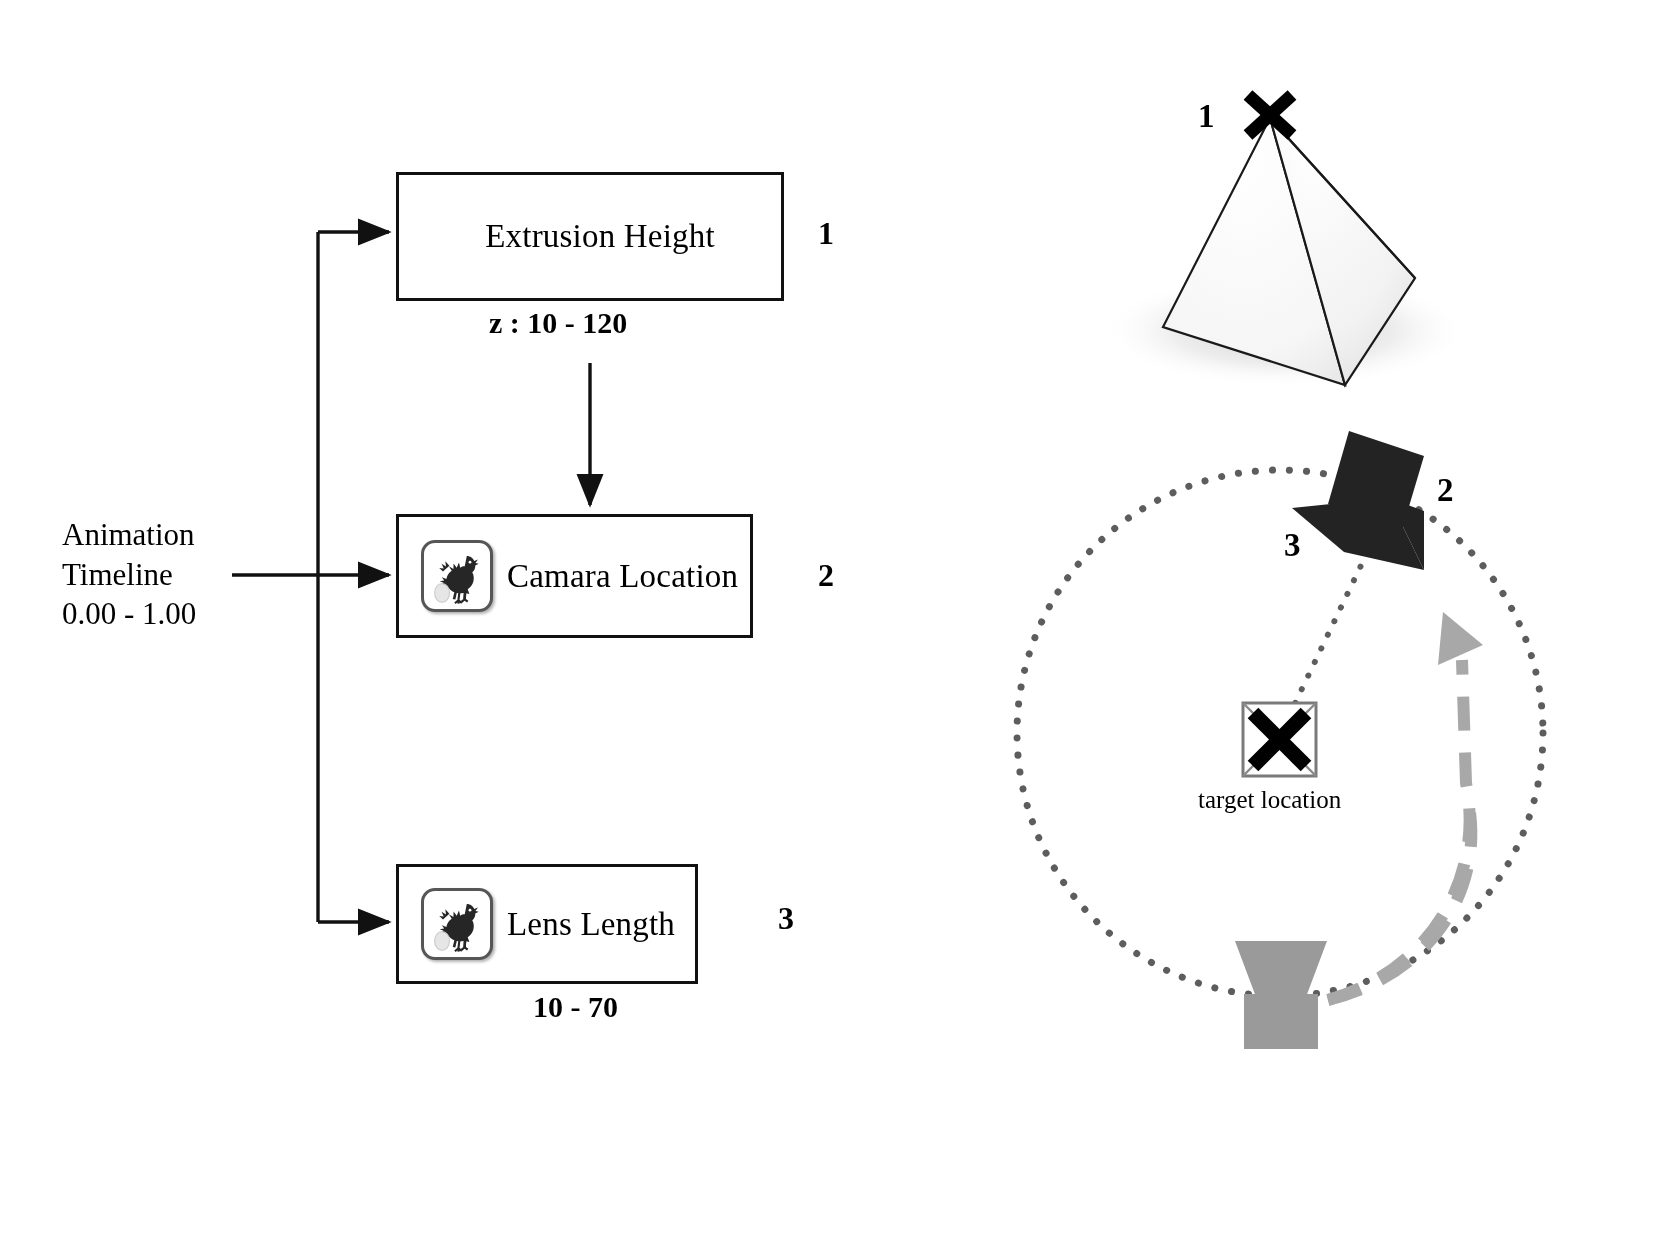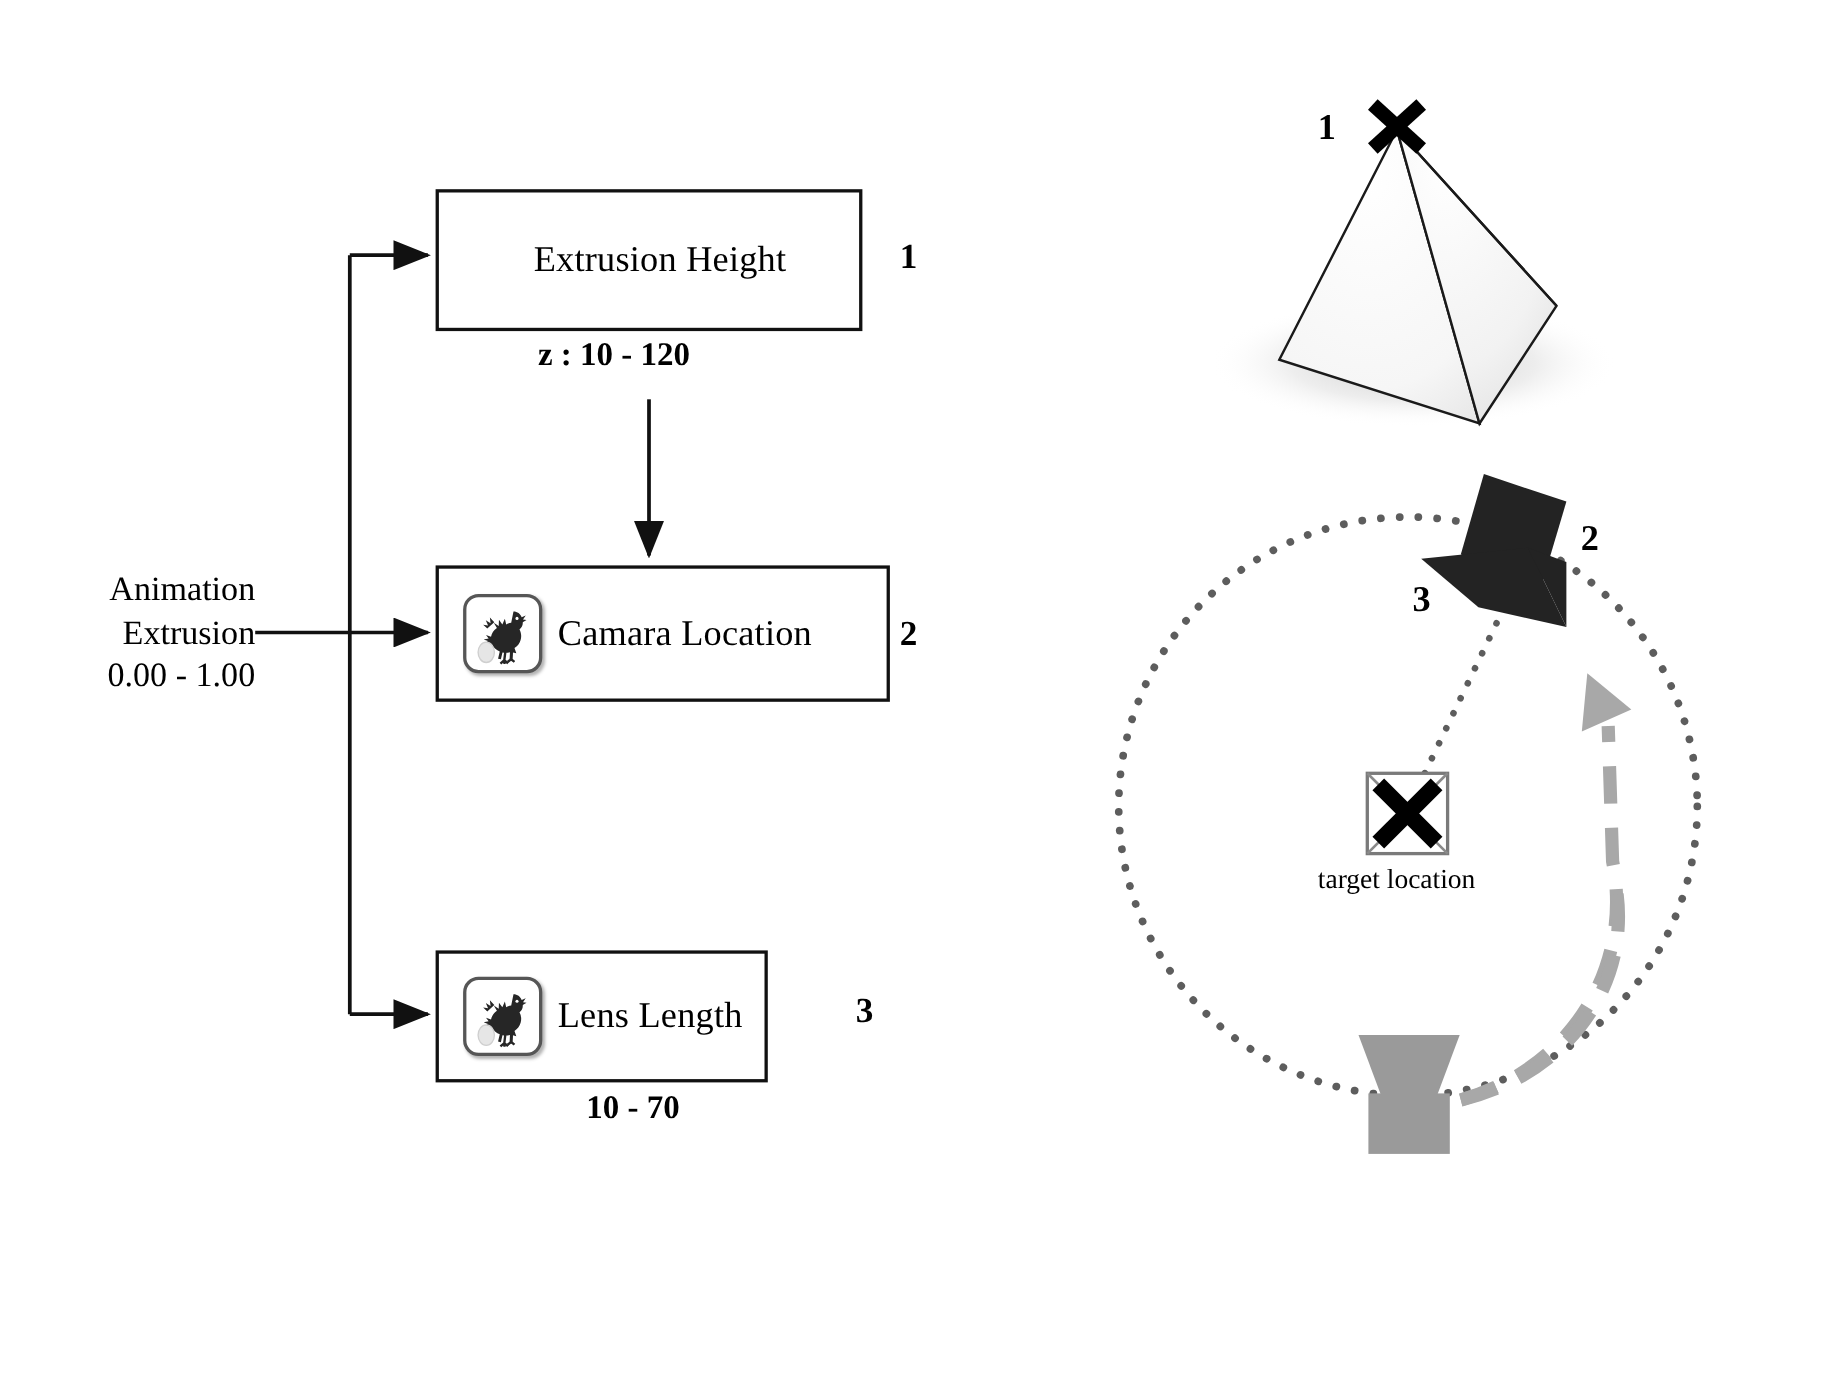--- a/index.html
+++ b/index.html
@@ -15,21 +15,21 @@
   .fbox.centered{justify-content:center;padding-left:20px;}
 
   .ghicon{width:72px;height:72px;margin-left:22px;margin-right:14px;flex:0 0 auto;
           border:3px solid #565656;border-radius:14px;background:#fff;
           box-shadow:2px 2px 3px rgba(0,0,0,.30);position:relative;box-sizing:border-box;}
   .ghicon svg{position:absolute;left:0;top:0;width:100%;height:100%;}
 
   .caption{position:absolute;font-weight:bold;font-size:30px;white-space:nowrap;}
   .idxnum{position:absolute;font-weight:bold;font-size:32px;}
 
-  .tl-label{position:absolute;text-align:right;font-size:31px;line-height:1.28;white-space:nowrap;}
+  .tl-label{position:absolute;text-align:left;font-size:31px;line-height:1.28;white-space:nowrap;}
 
   .rnum{position:absolute;font-weight:bold;font-size:33px;}
   .rlabel{position:absolute;font-size:25px;white-space:nowrap;}
 </style>
 </head>
 <body>
 
 <div class="stage">
 
   <svg class="layer">
@@ -68,31 +68,31 @@
       <line x1="318" y1="922" x2="389" y2="922" marker-end="url(#ah)"></line>
     </g>
 
     <g stroke="#111" stroke-width="3.4" fill="none">
       <line x1="590" y1="363" x2="590" y2="505" marker-end="url(#ah)"></line>
     </g>
   </svg>
 
   <div class="tl-label" style="left:62px;top:515px;width:170px;">
     <div>Animation</div>
-    <div>Extrusion</div>
+    <div>Timeline</div>
     <div>0.00 - 1.00</div>
   </div>
 
   <div class="fbox centered" style="left:396px;top:172px;width:388px;height:129px;">
     <span class="blabel">Extrusion Height</span>
   </div>
   <div class="idxnum" style="left:818px;top:215px;">1</div>
   <div class="caption" style="left:489px;top:306px;">z : 10 - 120</div>
 
-  <div class="fbox" style="left:396px;top:514px;width:413px;height:124px;">
+  <div class="fbox" style="left:396px;top:514px;width:357px;height:124px;">
     <span class="ghicon">
       <svg viewBox="0 0 64 64" aria-hidden="true">
 
         <path fill="#262626" d="M41.5 12.5c3.4 0 6.2 2.1 7.2 5.0l3.6-1.4-2.4 3.4 3.1 0.5-3.3 1.9c0.2 2.6-0.9 5.0-2.9 6.5 1.6 3.0 1.9 6.1 1.0 9.2-0.9 3.1-2.8 5.5-5.4 7.2l1.6 4.6-3.0-0.7-0.4 5.9-2.5-0.2 0.3-6.0c-2.2 0.5-4.4 0.6-6.6 0.2l-1.4 6.1-2.5-0.5 1.5-6.4c-2.9-1.2-5.2-3.2-6.8-5.9l-4.3 2.6 1.6-3.8-4.6 0.6 3.7-2.7-3.8-1.4 4.4-0.9-2.3-3.0 4.4 1.5c0.6-3.2 2.4-5.9 5.2-7.8l-2.8-4.5 4.4 2.7 0.2-5.3 3.0 4.0 2.2-5.0 1.2 5.0c1.3-0.9 2.8-1.4 4.4-1.4z"></path>
         <circle cx="44.6" cy="18.6" r="1.35" fill="#ffffff"></circle>
 
         <path fill="#262626" d="M24.6 22.0l-3.9-4.2 0.6 5.0-4.2-2.6 2.0 4.6-4.3-0.6 3.6 3.4z"></path>
 
         <path stroke="#262626" stroke-width="2.1" fill="none" d="M34.5 46.5 L33.4 55.5 M33.4 55.5 L30.0 58.4 M33.4 55.5 L36.7 58.2 M33.4 55.5 L33.6 58.8"></path>
         <path stroke="#262626" stroke-width="2.1" fill="none" d="M40.0 46.8 L39.4 54.6 M39.4 54.6 L36.3 57.0 M39.4 54.6 L42.4 56.9"></path>

